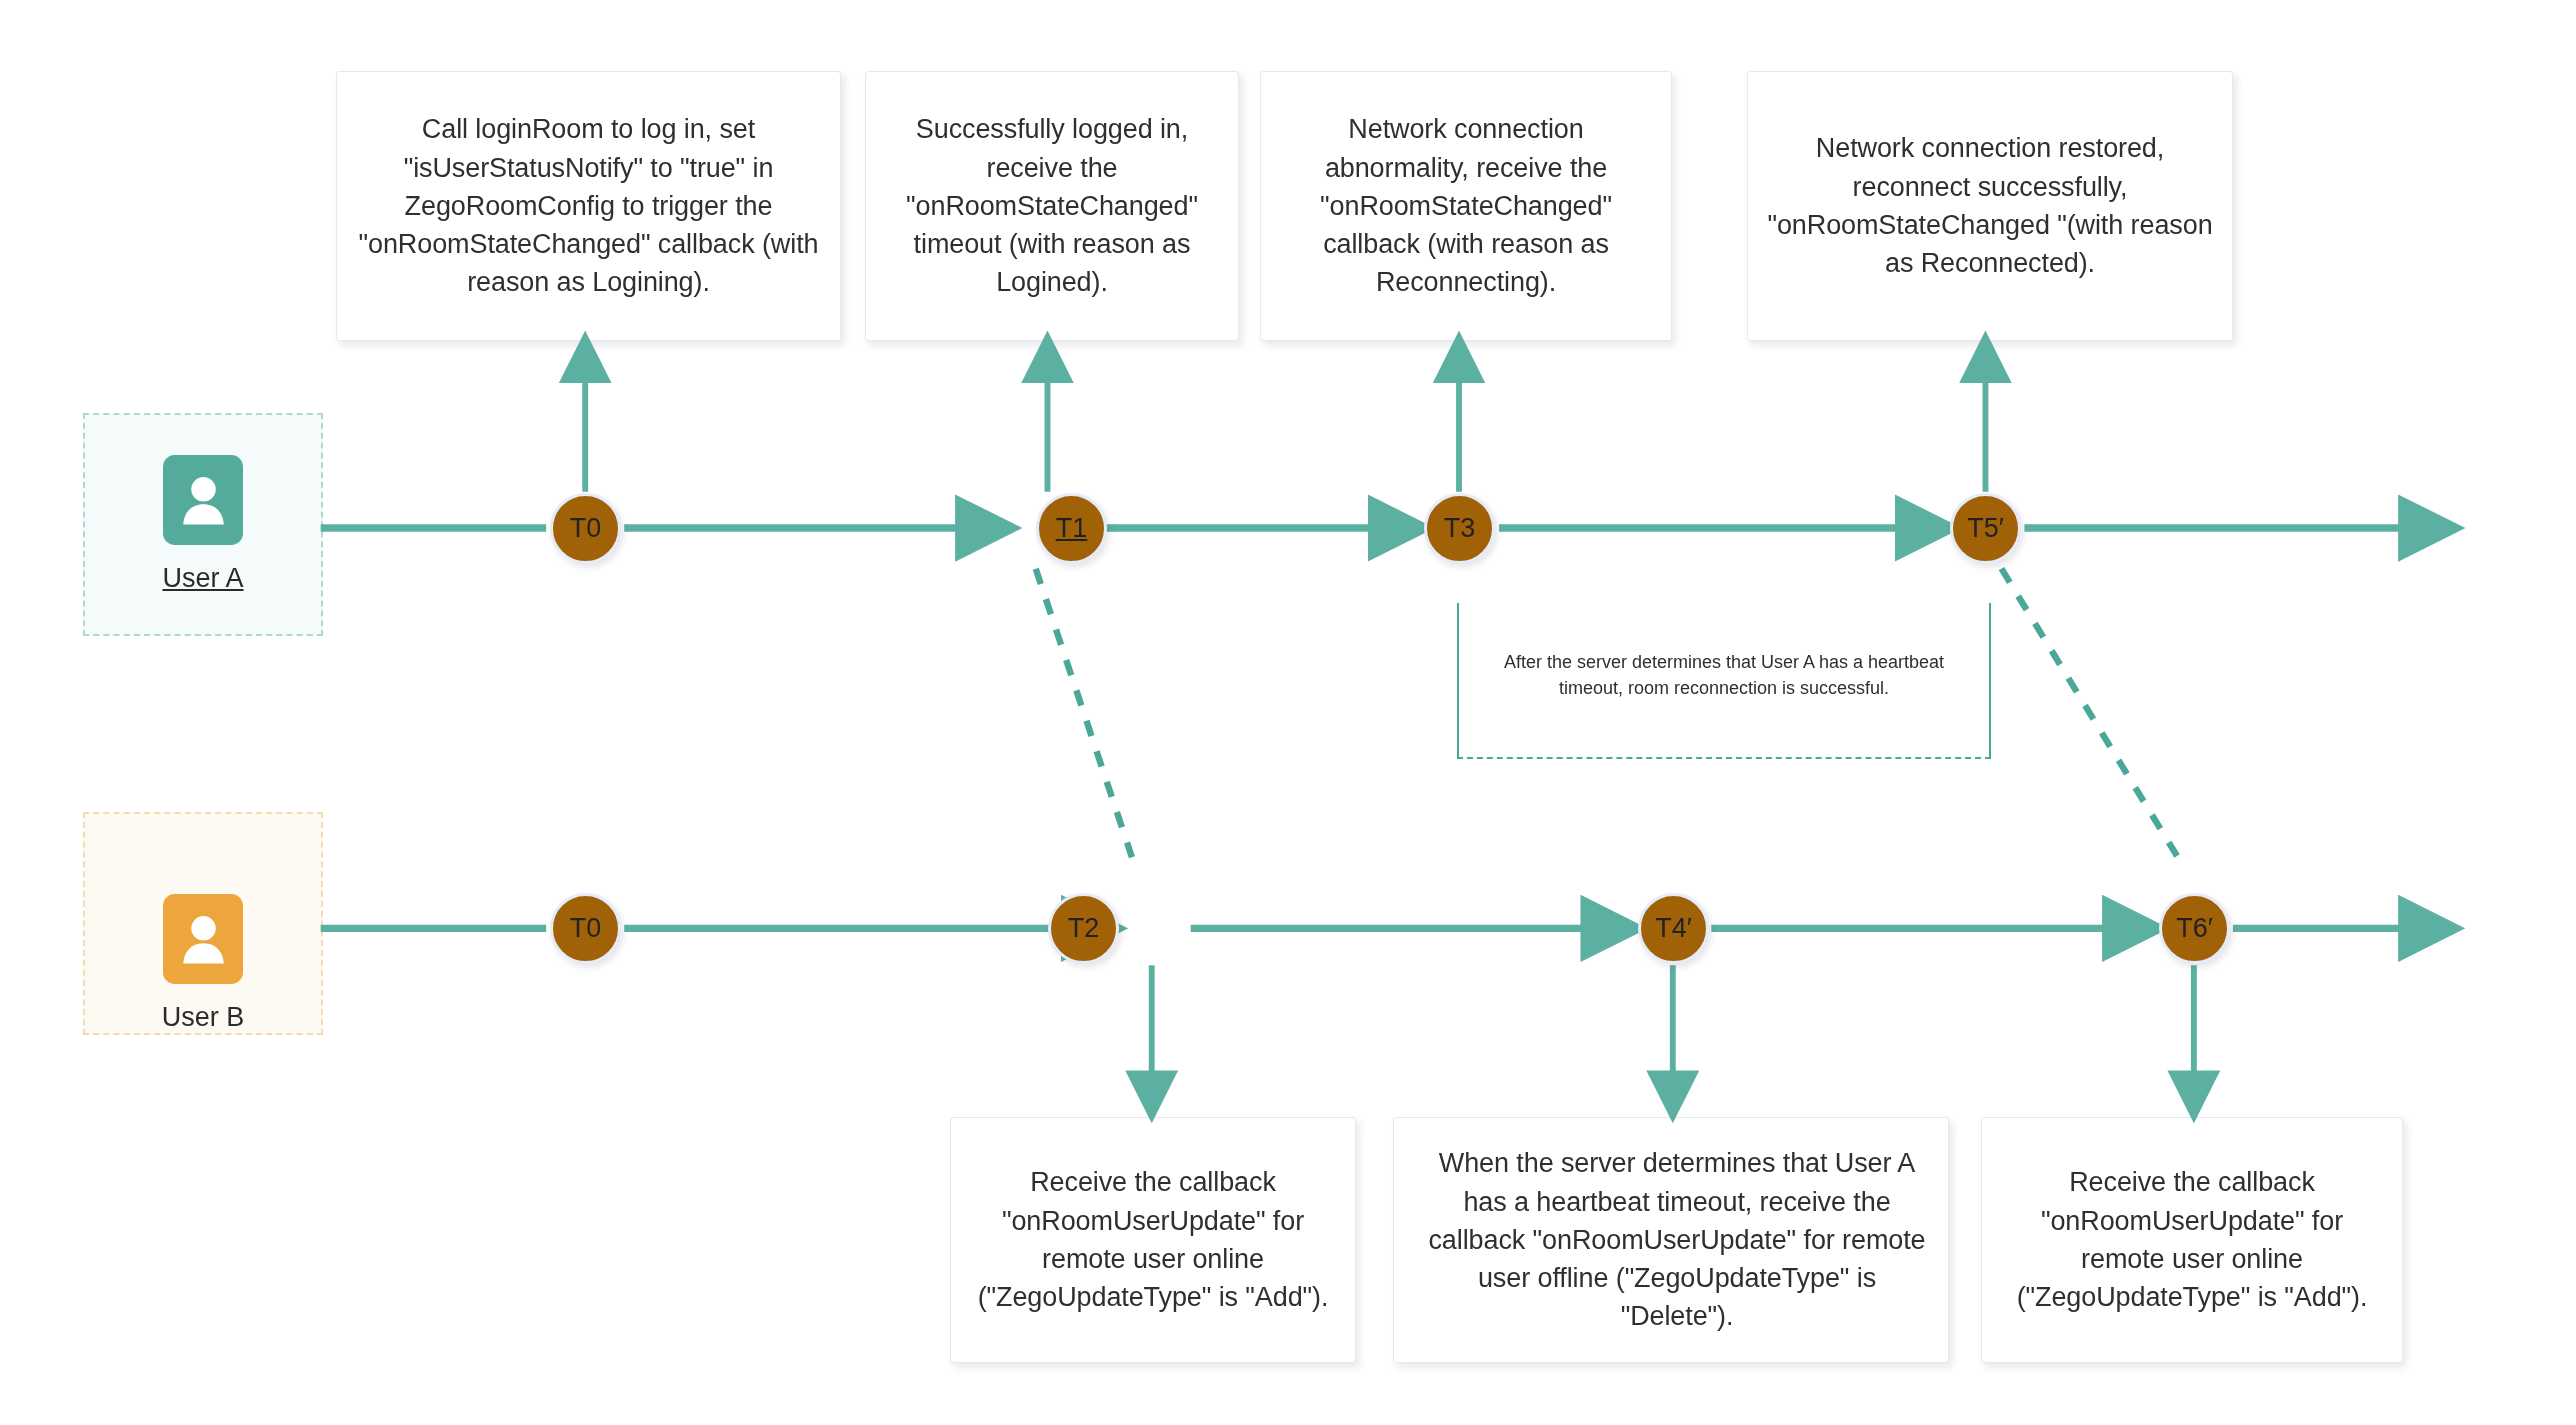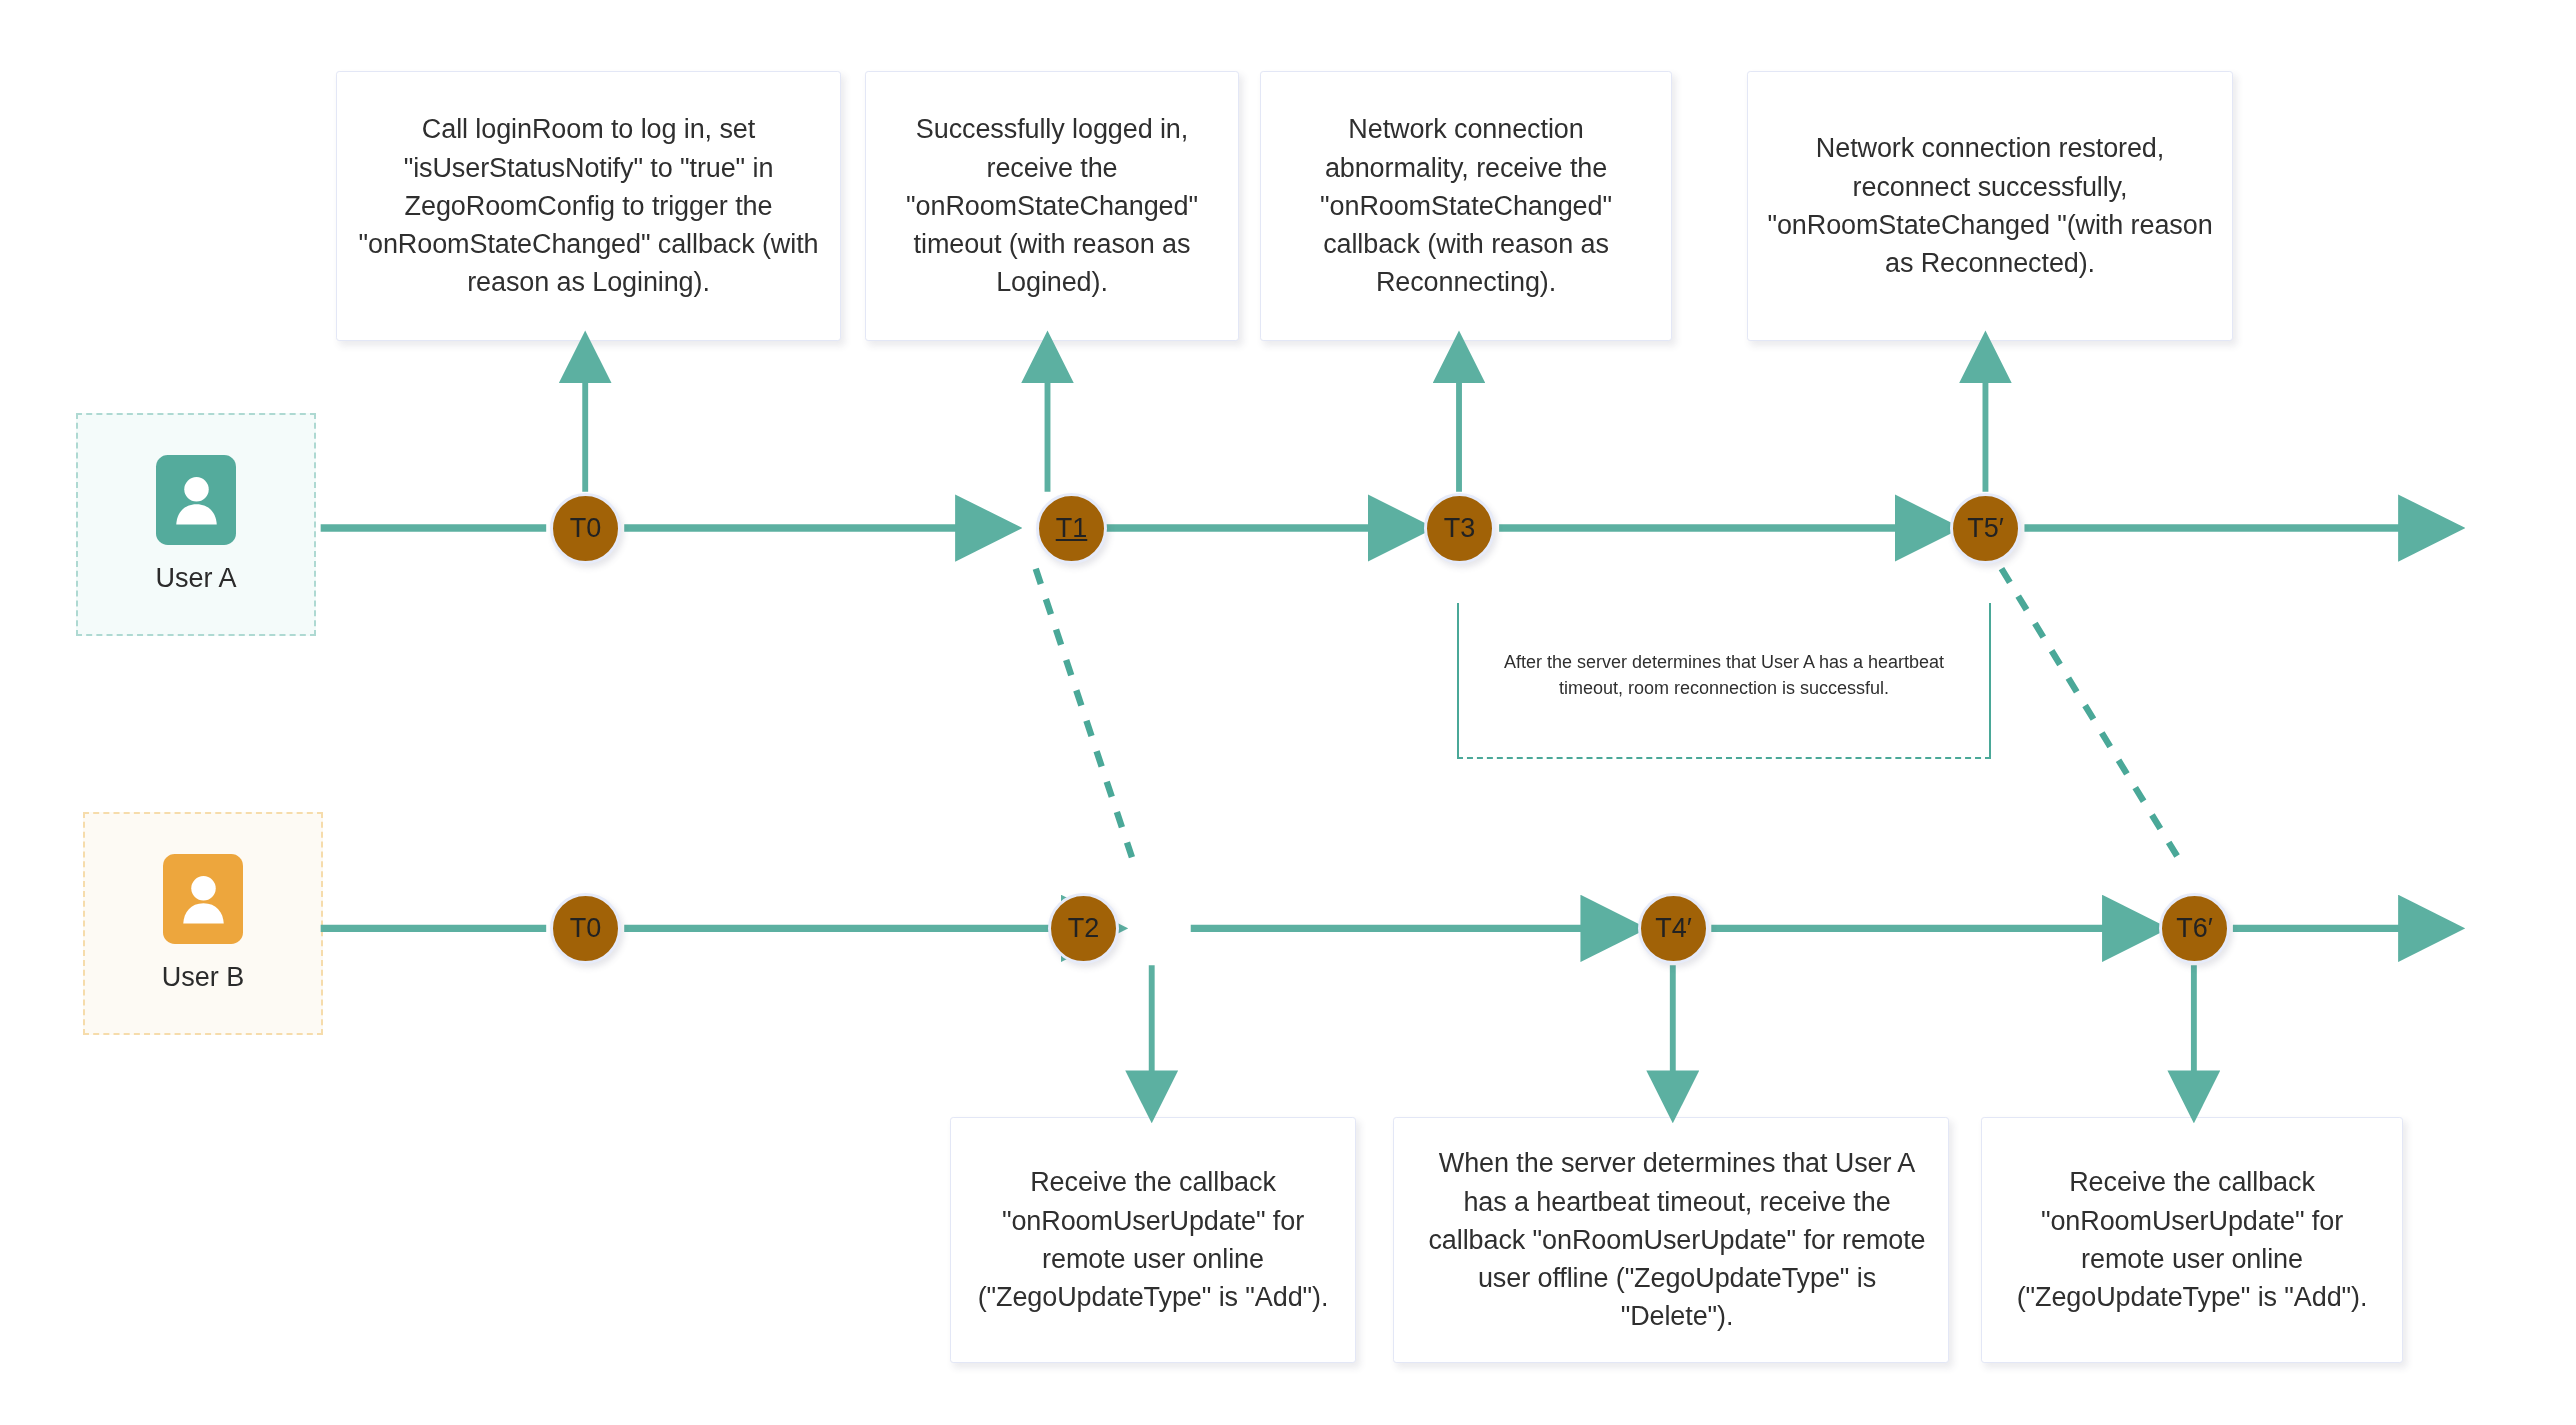--- a/index.html
+++ b/index.html
@@ -133,31 +133,31 @@
     <line x1="3715" y1="920" x2="3715" y2="660" stroke="#5cb0a1" stroke-width="11" marker-end="url(#ah-u)"></line>
 
     <line x1="2155" y1="1806" x2="2155" y2="2060" stroke="#5cb0a1" stroke-width="11" marker-end="url(#ah-d)"></line>
     <line x1="3130" y1="1806" x2="3130" y2="2060" stroke="#5cb0a1" stroke-width="11" marker-end="url(#ah-d)"></line>
     <line x1="4105" y1="1806" x2="4105" y2="2060" stroke="#5cb0a1" stroke-width="11" marker-end="url(#ah-d)"></line>
 
     <line x1="1938" y1="1064" x2="2118" y2="1604" stroke="#4aa898" stroke-width="12" stroke-dasharray="30 30"></line>
     <line x1="3745" y1="1064" x2="4075" y2="1604" stroke="#4aa898" stroke-width="12" stroke-dasharray="30 30"></line>
   </svg>
 
-  <div class="userbox a" style="left:76px; top:413px; width:240px; height:223px;">
+  <div class="userbox a" style="left:83px; top:413px; width:240px; height:223px;text-decoration:underline;">
     <div class="avatar a">
       <svg width="49" height="55" viewBox="0 0 92 102" aria-hidden="true">
         <circle cx="46" cy="30" r="23" fill="#ffffff"></circle>
         <path d="M46 58 C22 58 9 75 8 96 L84 96 C83 75 70 58 46 58 Z" fill="#ffffff"></path>
       </svg>
     </div>
     <div class="userlabel">User A</div>
   </div>
 
-  <div class="userbox b" style="left:83px; top:812px; width:240px; height:223px;">
+  <div class="userbox b" style="left:83px; top:812px; width:240px; height:223px;justify-content:flex-end;">
     <div class="avatar b">
       <svg width="49" height="55" viewBox="0 0 92 102" aria-hidden="true">
         <circle cx="46" cy="30" r="23" fill="#ffffff"></circle>
         <path d="M46 58 C22 58 9 75 8 96 L84 96 C83 75 70 58 46 58 Z" fill="#ffffff"></path>
       </svg>
     </div>
     <div class="userlabel">User B</div>
   </div>
 
   <div class="node" style="left:550px; top:493px;">T0</div>

